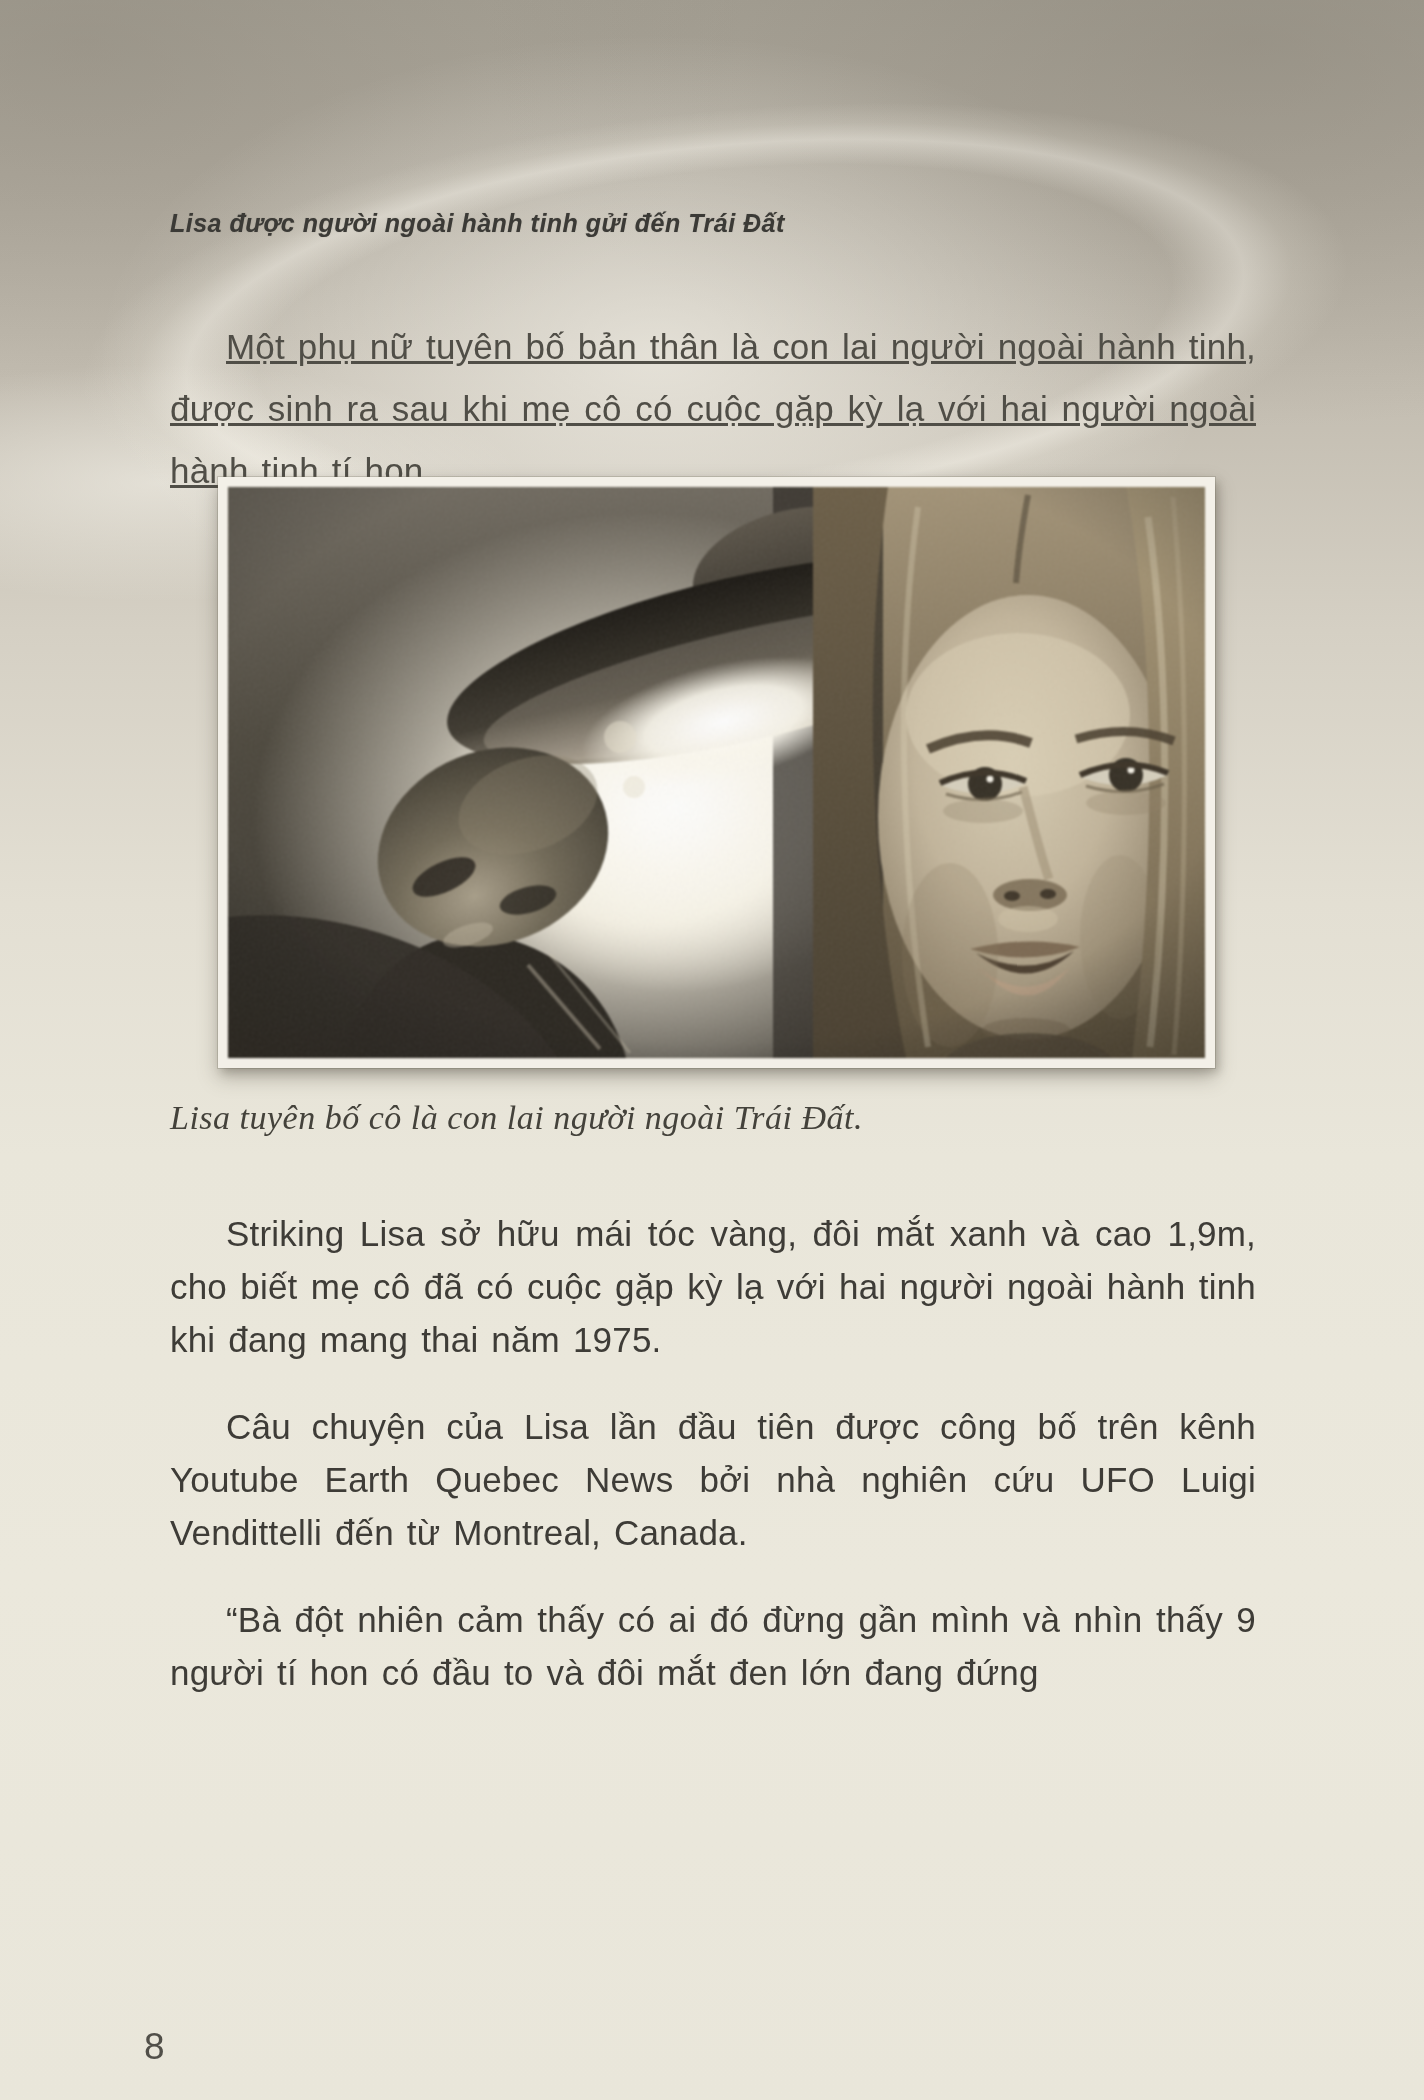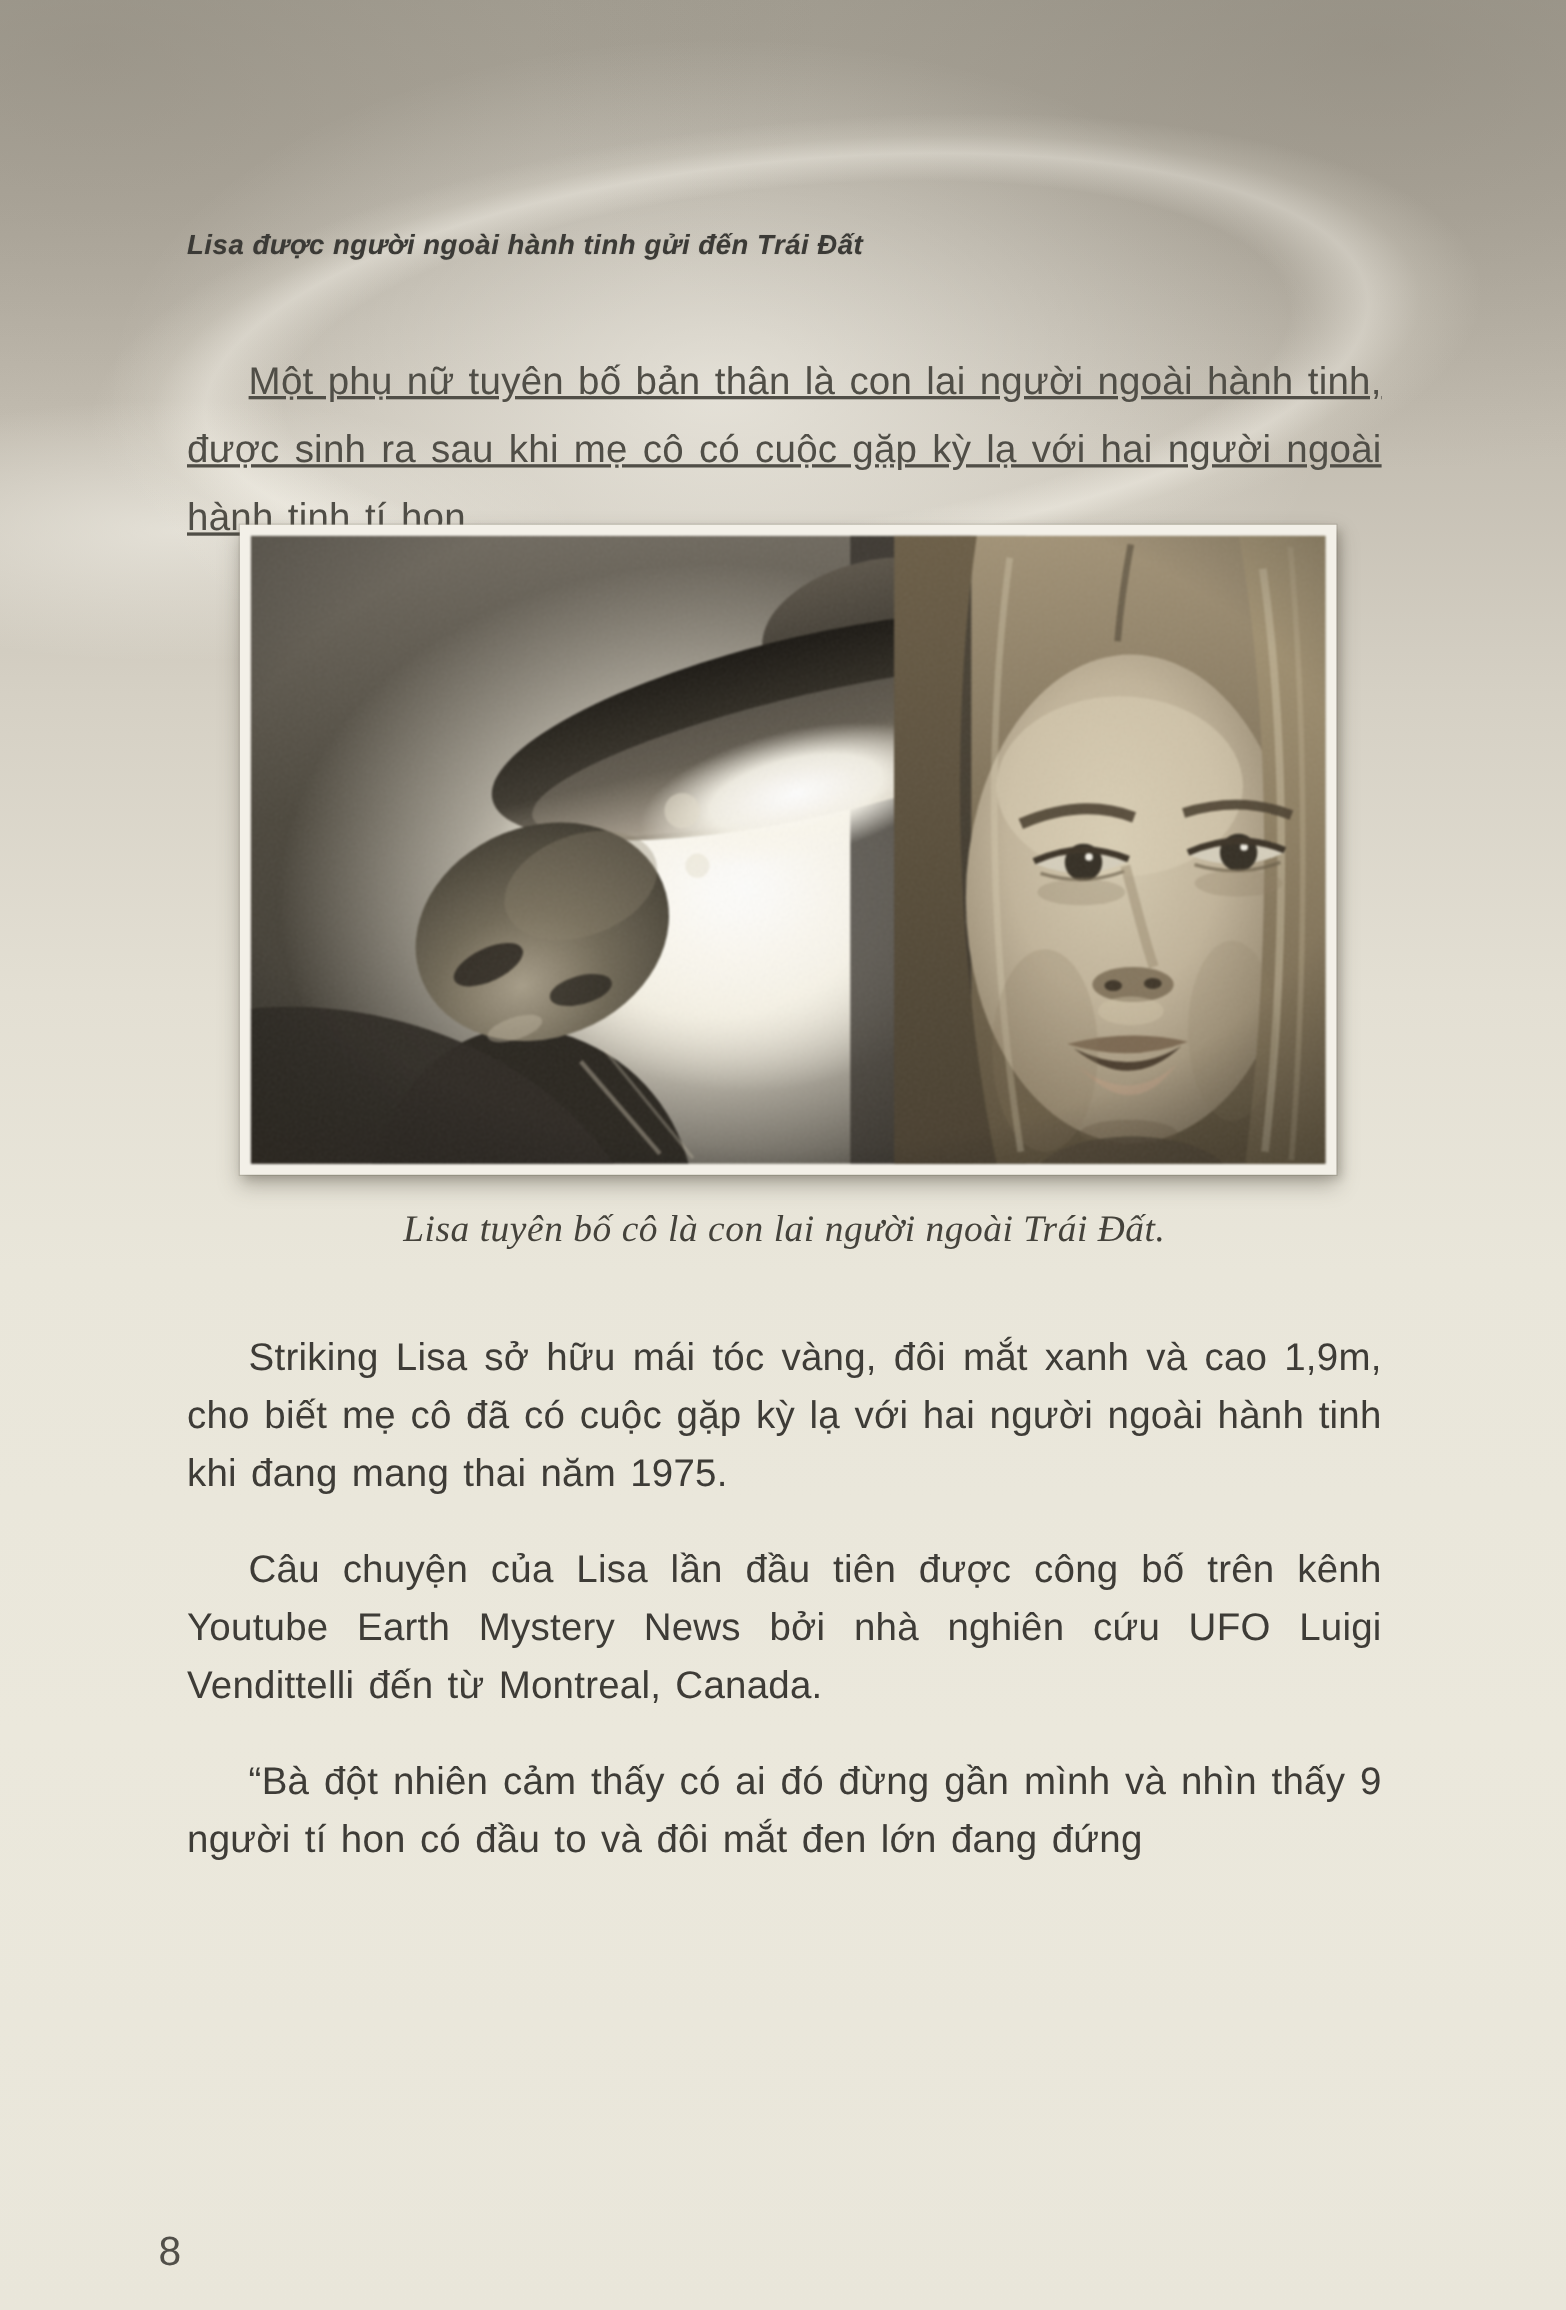--- a/index.html
+++ b/index.html
@@ -35,21 +35,21 @@
   }
   .photo-frame{
     position:absolute;left:218px;top:477px;width:977px;height:571px;
     background:#f3f0e8;padding:10px;
     box-shadow:0 9px 18px rgba(70,64,52,.35), 4px 4px 8px rgba(70,64,52,.22), 0 0 0 1px rgba(120,114,100,.25);
   }
   .photo-frame svg{display:block;width:977px;height:571px;filter:blur(1.2px) saturate(.85);}
   .caption{
     position:absolute;left:170px;top:1099px;width:1086px;
     font-family:"Liberation Serif","DejaVu Serif",serif;font-style:italic;
-    font-size:34px;color:#44423b;text-align:center;letter-spacing:.5px;
+    font-size:34px;color:#44423b;letter-spacing:.5px;
   }
   .body-text{
     position:absolute;left:170px;top:1203px;width:1086px;
     font-size:35px;line-height:53px;color:#3e3c37;
   }
   .body-text p{
     margin:4px 0 34px 0;text-align:justify;text-indent:56px;
     word-spacing:3px;letter-spacing:.2px;
   }
   .page-number{
@@ -206,19 +206,19 @@
 
       <rect width="977" height="571" fill="url(#vg)"></rect>
       <rect width="977" height="571" filter="url(#grain)" opacity="0.13"></rect>
     </svg>
   </figure>
 
   <figcaption class="caption">Lisa tuyên bố cô là con lai người ngoài Trái Đất.</figcaption>
 
   <div class="body-text">
     <p>Striking Lisa sở hữu mái tóc vàng, đôi mắt xanh và cao 1,9m, cho biết mẹ cô đã có cuộc gặp kỳ lạ với hai người ngoài hành tinh khi đang mang thai năm 1975.</p>
-    <p>Câu chuyện của Lisa lần đầu tiên được công bố trên kênh Youtube Earth Mystery News bởi nhà nghiên cứu UFO Luigi Vendittelli đến từ Montreal, Canada.</p>
+    <p>Câu chuyện của Lisa lần đầu tiên được công bố trên kênh Youtube Earth Quebec News bởi nhà nghiên cứu UFO Luigi Vendittelli đến từ Montreal, Canada.</p>
     <p>“Bà đột nhiên cảm thấy có ai đó đừng gần mình và nhìn thấy 9 người tí hon có đầu to và đôi mắt đen lớn đang đứng</p>
   </div>
 
   <div class="page-number">8</div>
 
 </div>
 
 </body></html>

